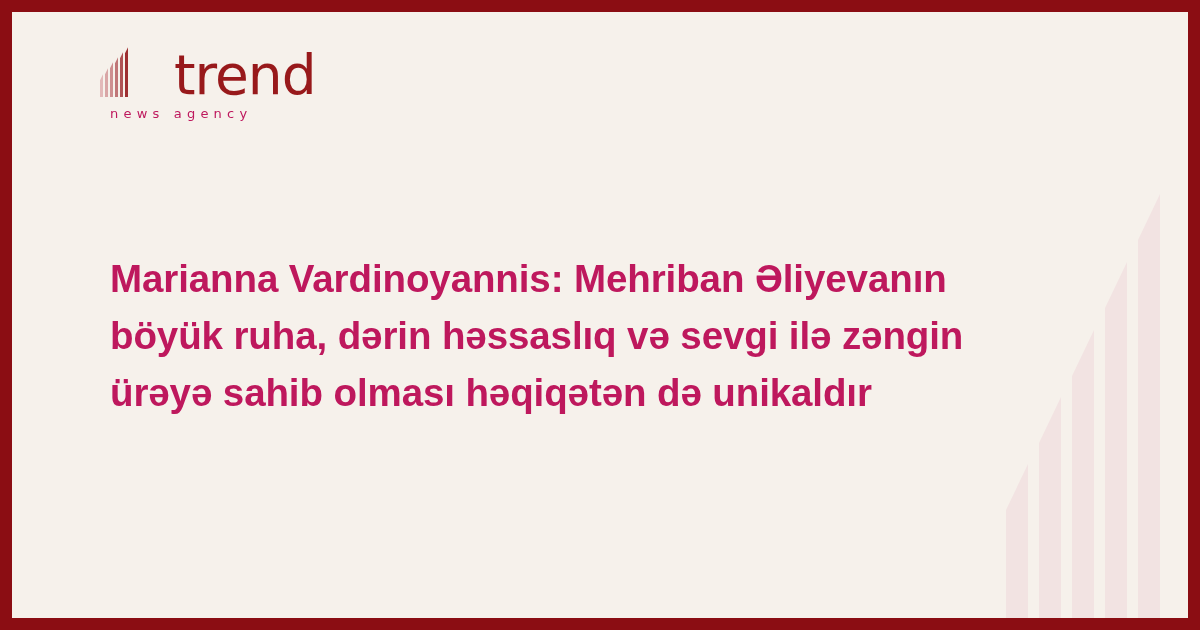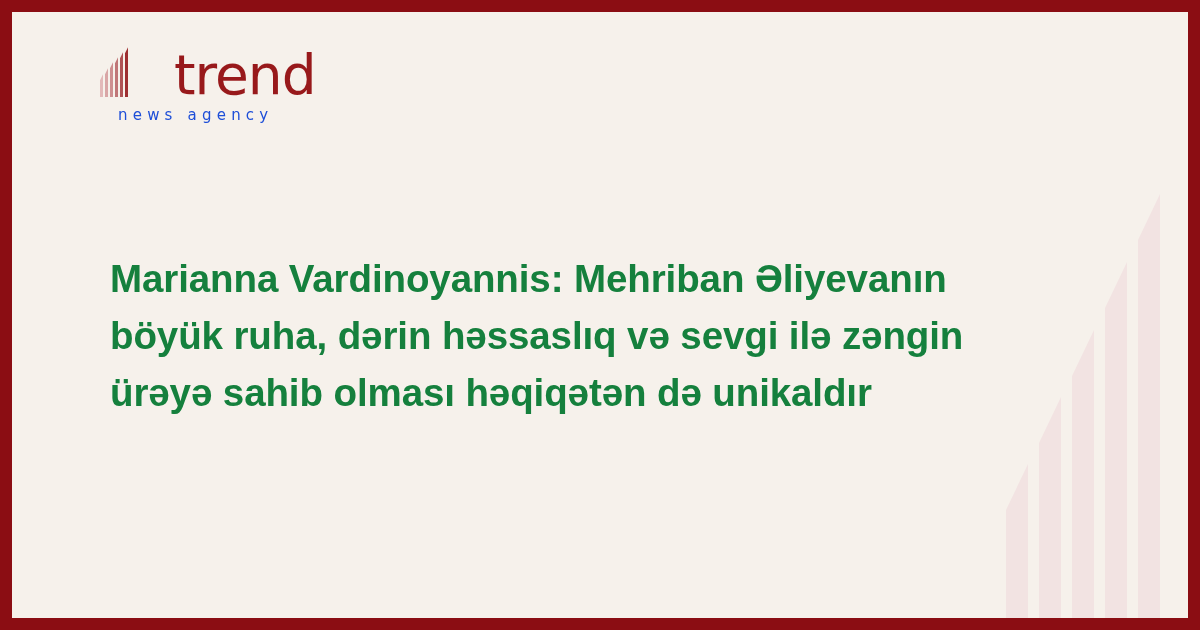--- a/index.html
+++ b/index.html
@@ -94,38 +94,38 @@
     font-size:55px;
     line-height:0.86;
     color:#98191B;
     font-weight:400;
     letter-spacing:-1px;
     font-family:"DejaVu Sans", sans-serif;
     margin-left:-2px;
   }
   .logo-tag {
     margin-top:7px;
-    margin-left:18px;
-    font-size:15px;
+    margin-left:10px;
+    font-size:13px;
     letter-spacing:5.2px;
-    color:#1d4ed8;
+    color:#be185d;
     font-weight:400;
     font-family:"DejaVu Sans", sans-serif;
   }
 
   
   .headline {
     position:absolute;
     left:98px;
     top:238px;
     width:955px;
     font-size:38.5px;
     line-height:57px;
     font-weight:700;
-    color:#15803d;
+    color:#be185d;
     letter-spacing:-0.1px;
     font-family:"Liberation Sans", sans-serif;
   }
 </style>
 </head>
 <body>
 
 <div class="card">
 
   <div class="watermark">

